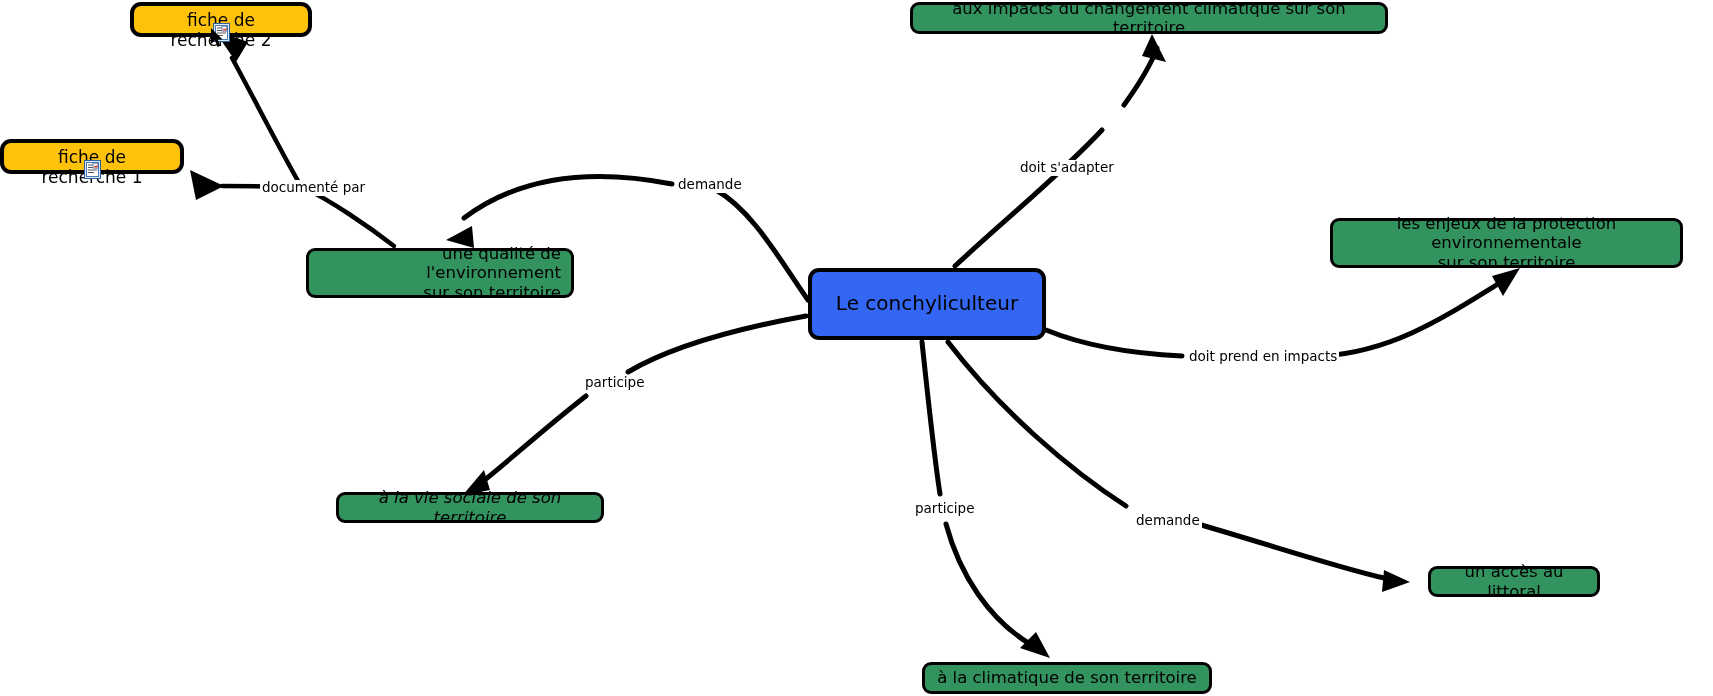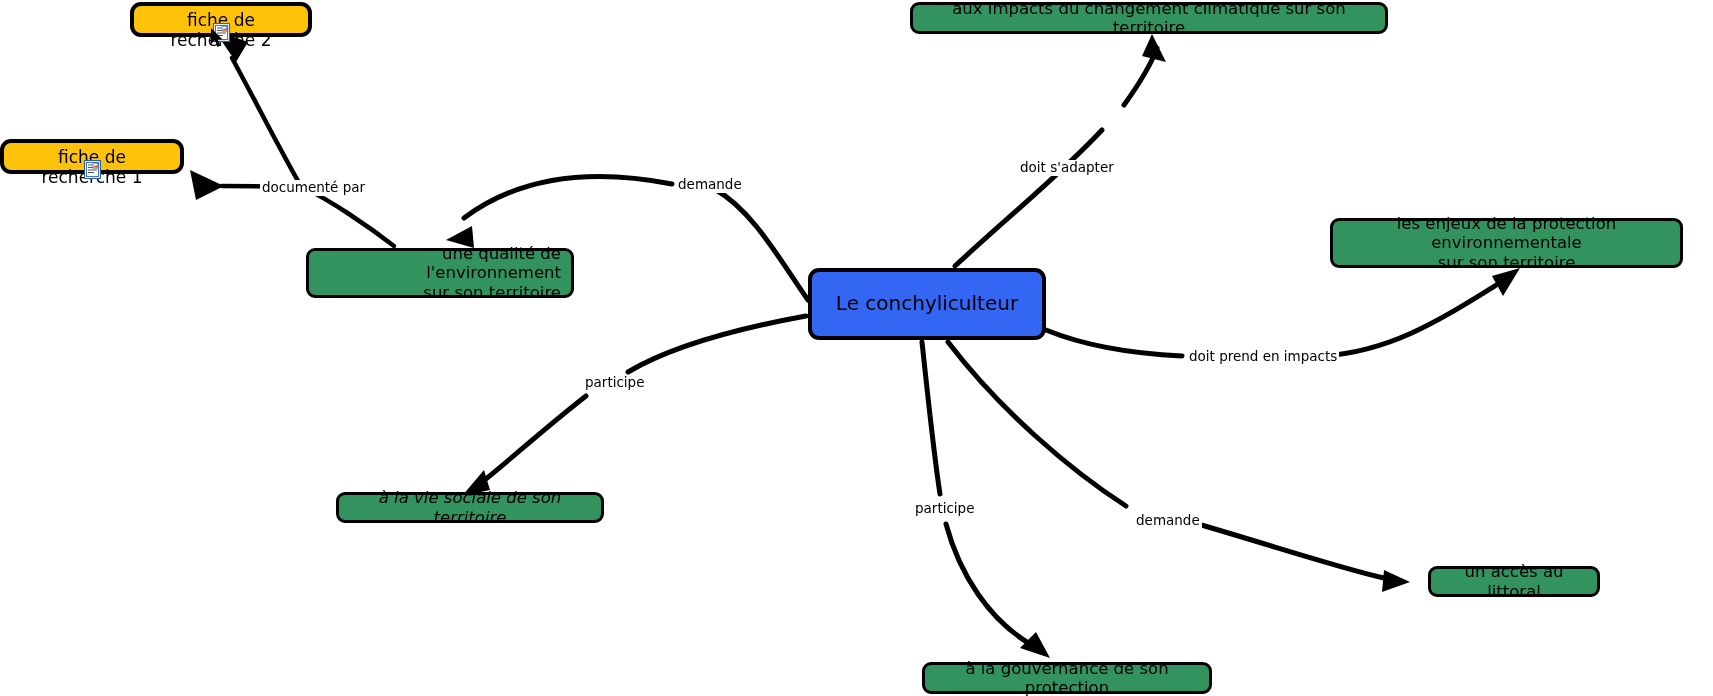--- a/index.html
+++ b/index.html
@@ -177,21 +177,21 @@
   <div class="node node-green" style="left:306px; top:248px; width:268px; height:50px;text-align:right;">
     <span>une qualité de l'environnement
 sur son territoire</span>
   </div>
 
   <div class="node node-green" style="left:336px; top:492px; width:268px; height:31px;font-style:italic;">
     <span>à la vie sociale de son territoire</span>
   </div>
 
   <div class="node node-green" style="left:922px; top:662px; width:290px; height:32px;">
-    <span>à la gouvernance de son protection</span>
+    <span>à la climatique de son territoire</span>
   </div>
 
   <div class="node node-green" style="left:1416px; top:566px; width:172px; height:31px;margin-left:12px;">
     <span>un accès au littoral</span>
   </div>
 
   <div class="node node-yellow" style="left:130px; top:2px; width:182px; height:35px;">
     <span class="node-yellow-label">fiche de recherche 2</span>
     <svg class="doc-icon" viewBox="0 0 17 19" xmlns="http://www.w3.org/2000/svg">
       <rect x="0.5" y="0.5" width="16" height="18" fill="#dce9f7" stroke="#2b5f9e" stroke-width="1"></rect>

